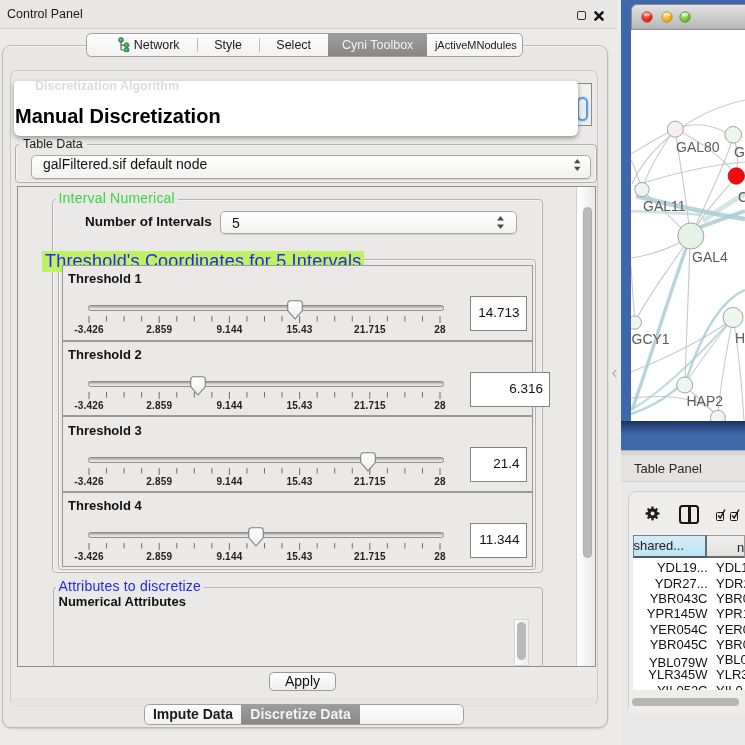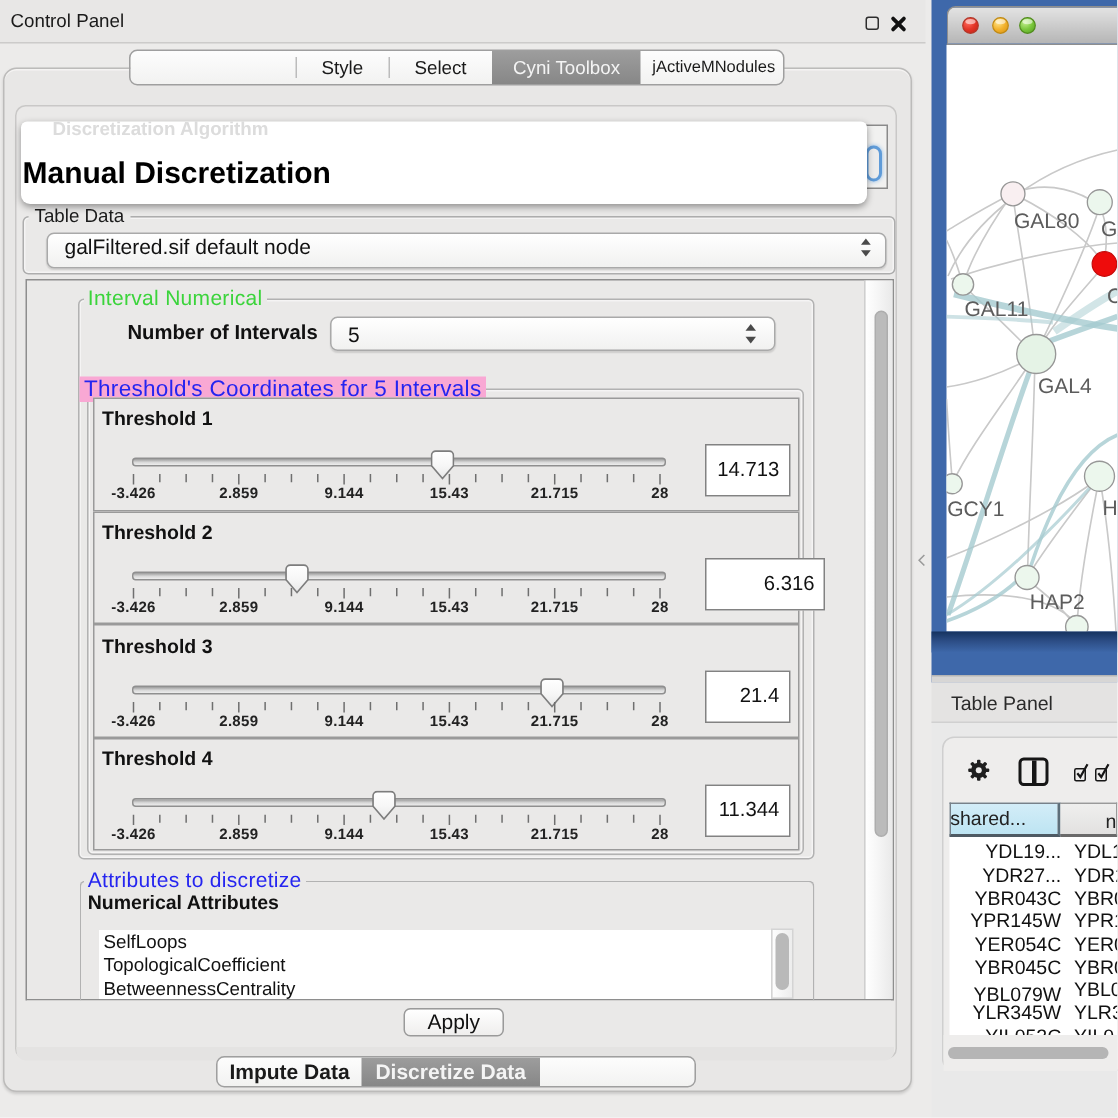--- a/index.html
+++ b/index.html
@@ -32,20 +32,31 @@
     </svg>
 <div style="position:absolute;left:0;top:0;width:616.5px;height:28.5px;background:#e8e7e6;border-bottom:1px solid #cccbca;box-sizing:border-box"></div>
 <div style="position:absolute;left:7px;top:6.5px;font-size:12.5px;color:#1a1a1a">Control Panel</div>
 <div style="position:absolute;left:577px;top:10.5px;width:7px;height:7px;border:1.7px solid #2e2e2e;border-radius:2px"></div>
 <svg style="position:absolute;left:592.5px;top:9.5px;width:12px;height:12px" viewBox="0 0 13 13">
       <path d="M2.6 2.6 L10.4 10.4 M10.4 2.6 L2.6 10.4" stroke="#111" stroke-width="2.7" stroke-linecap="round"></path>
     </svg>
 <div style="position:absolute;left:2px;top:45px;width:605.5px;height:683px;border:1px solid #bcbbba;border-radius:9px;background:#e8e7e6;box-sizing:border-box;box-shadow:inset 0 1px 0 #f5f4f3,0 1px 2px rgba(0,0,0,0.15)"></div>
 <div style="position:absolute;left:10px;top:70px;width:587.5px;height:636px;border:1px solid #c9c8c7;border-radius:7px;background:#eae9e8;box-sizing:border-box"></div>
 <div style="position:absolute;left:86.2px;top:33px;width:437.3px;height:23.5px;background:linear-gradient(#fdfdfd,#f2f2f1);border:1px solid #9f9f9f;border-radius:5.5px;box-sizing:border-box;overflow:hidden">
+      <div class="seg" style="left:0px;width:110px;font-size:12.5px;">
+        <span style="padding-left:13px;display:flex;align-items:center"><svg style="width:12px;height:15px;margin-right:4px;flex:none" viewBox="0 0 12 15">
+            <path d="M3 3.5 V13 M3 8.2 H7.5 M3 13 H7.5" stroke="#5c6272" stroke-width="1.2" fill="none"></path>
+            <circle cx="3" cy="3" r="2.4" fill="#3f9e4d" stroke="#2a7a35" stroke-width="0.8"></circle>
+            <circle cx="8.6" cy="8.2" r="2.4" fill="#3f9e4d" stroke="#2a7a35" stroke-width="0.8"></circle>
+            <circle cx="8.6" cy="13" r="2.4" fill="#3f9e4d" stroke="#2a7a35" stroke-width="0.8"></circle>
+            <circle cx="2.6" cy="2.6" r="0.9" fill="#8fd29a"></circle>
+            <circle cx="8.2" cy="7.8" r="0.9" fill="#8fd29a"></circle>
+            <circle cx="8.2" cy="12.6" r="0.9" fill="#8fd29a"></circle>
+          </svg>Network</span>
+      </div>
       <div style="position:absolute;left:110px;top:4px;width:1px;height:13.5px;background:#bcbcbc"></div>
       <div class="seg" style="left:110px;width:62px;font-size:12.5px;">Style</div>
       <div style="position:absolute;left:172px;top:4px;width:1px;height:13.5px;background:#bcbcbc"></div>
       <div class="seg" style="left:172px;width:69px;font-size:12.5px;">Select</div>
       <div class="seg" style="left:241px;width:99px;font-size:12.5px;background:linear-gradient(#9d9d9d,#878787);color:#f4f4f4;">Cyni Toolbox</div>
       <div class="seg" style="left:340px;width:97.3px;font-size:12.5px;">
         <span style="font-size:11px">jActiveMNodules</span>
       </div>
     </div>
 <div style="position:absolute;left:15px;top:143.5px;width:582px;height:39.5px;border:1px solid #adadad;border-radius:4px;box-sizing:border-box;box-shadow:inset 0 0 0 1px rgba(255,255,255,0.5)"></div>
@@ -62,21 +73,21 @@
 <div style="position:absolute;left:52px;top:199px;width:490.5px;height:374px;border:1px solid #b2b2b2;border-radius:4px;box-sizing:border-box;box-shadow:inset 0 0 0 1px rgba(255,255,255,0.5)"></div>
 <div style="position:absolute;left:55.5px;top:190px;background:#eae9e8;padding:0 3px;font-size:14px;letter-spacing:0.2px;color:#3bd43b">Interval Numerical</div>
 <div style="position:absolute;left:85px;top:214px;font-size:13.5px;font-weight:bold;color:#111">Number of Intervals</div>
 <div style="position:absolute;left:220px;top:211px;width:297px;height:23px;background:linear-gradient(#ffffff,#f1f1f0);border:1px solid #a9a9a9;border-radius:5px;box-sizing:border-box;box-shadow:0 1px 1px rgba(0,0,0,0.12)"></div>
 <div style="position:absolute;left:232px;top:215px;font-size:14px;color:#111">5</div>
 <svg style="position:absolute;left:496px;top:215px;width:9px;height:15px" viewBox="0 0 9 15">
       <path d="M4.5 1 L8 5.5 H1 z" fill="#4a4a4a"></path>
       <path d="M4.5 14 L1 9.5 H8 z" fill="#4a4a4a"></path>
     </svg>
 <div style="position:absolute;left:57.5px;top:259px;width:478.5px;height:311px;border:1px solid #b2b2b2;border-radius:4px;box-sizing:border-box;box-shadow:inset 0 0 0 1px rgba(255,255,255,0.5)"></div>
-<div style="position:absolute;left:53px;top:250.5px;background:#f9a8d4;padding:0 3px;font-size:15px;letter-spacing:0.2px;color:#2525f0">Threshold's Coordinates for 5 Intervals</div>
+<div style="position:absolute;left:42px;top:250.5px;background:#bef264;padding:0 3px;font-size:18px;letter-spacing:0.2px;color:#2525f0">Threshold's Coordinates for 5 Intervals</div>
 <div style="position:absolute;left:62px;top:264.5px;width:470.5px;height:76.0px;border:1px solid #9a9a9a;background:#eae9e8;box-sizing:border-box"></div>
     <div style="position:absolute;left:68px;top:271.0px;font-size:13px;font-weight:bold;color:#111">Threshold 1</div>
     <div style="position:absolute;left:87.5px;top:305.0px;width:354.0px;height:4px;border-radius:2.5px;background:linear-gradient(#9c9c9c,#d9d9d9 55%,#ededed);border:0.5px solid #8f8f8f"></div>
     <svg style="position:absolute;left:287.0px;top:299.8px;width:16px;height:20px" viewBox="0 0 16 20">
       <path d="M3.5 0.7 h9 a2.8 2.8 0 0 1 2.8 2.8 v7.0 L8 19 L0.7 10.5 v-7 a2.8 2.8 0 0 1 2.8-2.8 z" fill="url(#thg)" stroke="#7d7d7d" stroke-width="1.1"></path>
     </svg>
     <svg style="position:absolute;left:0;top:316.0px;width:540px;height:8px" viewBox="0 0 540 8">
       <rect x="88.50" y="0" width="1" height="7" fill="#6f6f6f"></rect>
       <rect x="106.05" y="0" width="1" height="5.5" fill="#6f6f6f"></rect>
       <rect x="123.60" y="0" width="1" height="5.5" fill="#6f6f6f"></rect>
@@ -210,23 +221,20 @@
     <div style="position:absolute;left:59.0px;top:551.4px;width:60px;text-align:center;font-size:10px;font-weight:bold;color:#222;letter-spacing:0.2px">-3.426</div>
     <div style="position:absolute;left:129.2px;top:551.4px;width:60px;text-align:center;font-size:10px;font-weight:bold;color:#222;letter-spacing:0.2px">2.859</div>
     <div style="position:absolute;left:199.4px;top:551.4px;width:60px;text-align:center;font-size:10px;font-weight:bold;color:#222;letter-spacing:0.2px">9.144</div>
     <div style="position:absolute;left:269.6px;top:551.4px;width:60px;text-align:center;font-size:10px;font-weight:bold;color:#222;letter-spacing:0.2px">15.43</div>
     <div style="position:absolute;left:339.8px;top:551.4px;width:60px;text-align:center;font-size:10px;font-weight:bold;color:#222;letter-spacing:0.2px">21.715</div>
     <div style="position:absolute;left:410.0px;top:551.4px;width:60px;text-align:center;font-size:10px;font-weight:bold;color:#222;letter-spacing:0.2px">28</div>
     <div style="position:absolute;left:470px;top:522.9px;width:56.5px;height:35px;background:#fff;border:1.5px solid #828282;box-sizing:border-box;font-size:13.5px;color:#111;text-align:right;line-height:32px;padding-right:6px">11.344</div>
 <div style="position:absolute;left:53px;top:587px;width:490px;height:95px;border:1px solid #b2b2b2;border-radius:4px;border-bottom:none;box-sizing:border-box"></div>
 <div style="position:absolute;left:55.5px;top:577.8px;background:#eae9e8;padding:0 3px;font-size:14px;letter-spacing:0.2px;color:#2525f0">Attributes to discretize</div>
 <div style="position:absolute;left:58.5px;top:593.5px;font-size:13px;font-weight:bold;color:#111">Numerical Attributes</div>
-<div style="position:absolute;left:66px;top:619.5px;width:448px;height:46.5px;background:#ffffff;box-sizing:border-box;overflow:hidden">
-      <div style="position:absolute;left:3px;top:1px;font-size:12.5px;color:#111;line-height:15.6px">SelfLoops<br>TopologicalCoefficient<br>BetweennessCentrality</div>
-    </div>
 <div style="position:absolute;left:514px;top:619px;width:15px;height:47px;background:linear-gradient(90deg,#fdfdfd,#ededed);border:1px solid #d4d4d4;box-sizing:border-box"></div>
 <div style="position:absolute;left:517px;top:621.5px;width:9px;height:38px;border-radius:4.5px;background:#b9b9b9"></div>
 <div style="position:absolute;left:18px;top:667.2px;width:576px;height:38px;background:#eae9e8"></div>
 <div style="position:absolute;left:11px;top:698px;width:585px;height:8.6px;background:#e4e3e2;border-radius:0 0 6px 6px"></div>
 <div style="position:absolute;left:269px;top:671.5px;width:67px;height:19px;background:linear-gradient(#ffffff,#efeeed);border:1px solid #9a9a9a;border-radius:4.5px;box-sizing:border-box;text-align:center;font-size:14px;color:#111;line-height:16.5px">Apply</div>
 <div style="position:absolute;left:144px;top:704px;width:320px;height:20.5px;background:linear-gradient(#fdfdfd,#f2f2f1);border:1px solid #9f9f9f;border-radius:5.5px;box-sizing:border-box;overflow:hidden">
       <div class="seg" style="left:0px;width:96px;font-size:14px;font-weight:bold;">Impute Data</div>
       <div class="seg" style="left:96px;width:119px;font-size:14px;font-weight:bold;background:linear-gradient(#9d9d9d,#878787);color:#f4f4f4;">Discretize Data</div>
       <div class="seg" style="left:215px;width:105px;font-size:14px;font-weight:bold;margin-top:36px;">Infer Network</div>
     </div>

